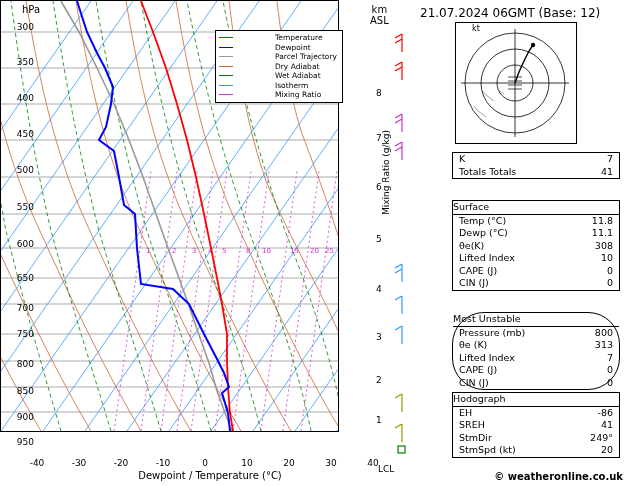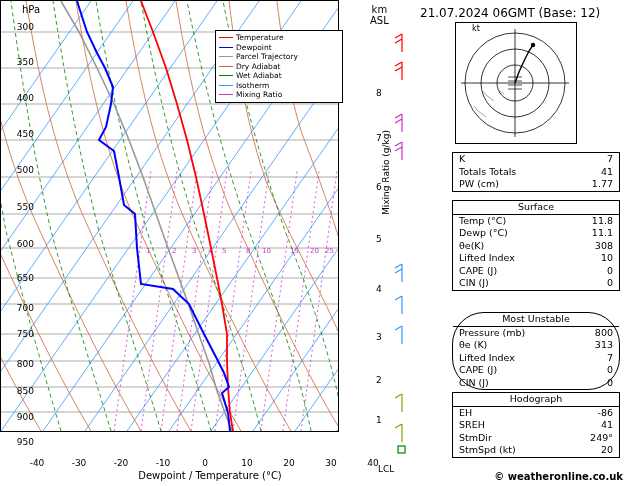--- a/index.html
+++ b/index.html
@@ -11,31 +11,31 @@
   #station-title{left:55px;top:6px;font-size:12px;color:#000;font-weight:normal;}
   #km-label{left:370px;top:4px;font-size:10px;color:#000;text-align:center;line-height:11px;}
   #plot{left:37px;top:26px;width:337px;height:430px;border:1px solid #000;background:#fff;overflow:hidden;}
   #plot svg{display:block;}
   .ylab{position:absolute;left:4px;width:30px;text-align:right;font-size:9px;color:#000;}
   .xlab{position:absolute;top:458px;font-size:9px;color:#000;text-align:center;width:30px;}
   #xaxis-title{left:100px;top:470px;font-size:10px;color:#000;width:220px;text-align:center;}
   .kmlab{position:absolute;left:376px;font-size:9px;color:#000;}
   #mixing-label{position:absolute;left:381px;top:215px;font-size:9px;color:#000;transform:rotate(-90deg);transform-origin:left top;white-space:nowrap;}
   #legend{position:absolute;left:215px;top:30px;width:120px;background:#fff;border:1px solid #000;padding:2px 3px;font-size:7.5px;line-height:9.5px;}
-  .leg-row{display:flex;align-items:center;height:9.5px;}
+  .leg-row{display:flex;align-items:center;height:9.5px;gap:39px;}
   .leg-swatch{width:14px;height:0;border-top-width:1.5px;border-top-style:solid;margin-right:3px;}
   #lcl-label{position:absolute;left:378px;top:447px;font-size:9px;color:#000;margin-top:17px;}
   
   #right{left:412px;top:0;width:217px;height:486px;}
   #date-title{left:420px;top:6px;font-size:12px;color:#000;}
   #hodo-box{left:455px;top:22px;width:120px;height:120px;border:1px solid #000;background:#fff;}
   #hodo-kt{position:absolute;left:3px;top:1px;font-size:8px;padding-left:13px;}
   .infobox{position:absolute;left:452px;width:166px;border:1px solid #000;background:#fff;font-size:9.5px;color:#000;}
   .ib-row{display:flex;justify-content:space-between;padding:0 6px;line-height:12.5px;}
-  .ib-head{text-align:center;line-height:12.5px;border-top:1px solid #000;border-bottom:1px solid #000;}
+  .ib-head{text-align:left;line-height:12.5px;border-top:1px solid #000;border-bottom:1px solid #000;}
   #box1{top:152px;}
   #box2{top:200px;}
   #box3{top:312px;border-radius:32px;}
   #box4{top:392px;}
   #footer{right:6px;bottom:4px;font-size:10px;color:#000;font-weight:bold;}
   .wind-col{position:absolute;left:392px;top:26px;width:20px;height:430px;}
 </style>
 </head>
 <body>
 
@@ -280,24 +280,20 @@
 
 <div class="infobox" id="box1">
   <div class="ib-row">
     <span>K</span>
     <span>7</span>
   </div>
   <div class="ib-row">
     <span>Totals Totals</span>
     <span>41</span>
   </div>
-  <div class="ib-row">
-    <span>PW (cm)</span>
-    <span>1.77</span>
-  </div>
 </div>
 
 <div class="infobox" id="box2">
   <div class="ib-head" style="border-top:none">Surface</div>
   <div class="ib-row">
     <span>Temp (°C)</span>
     <span>11.8</span>
   </div>
   <div class="ib-row">
     <span>Dewp (°C)</span>

